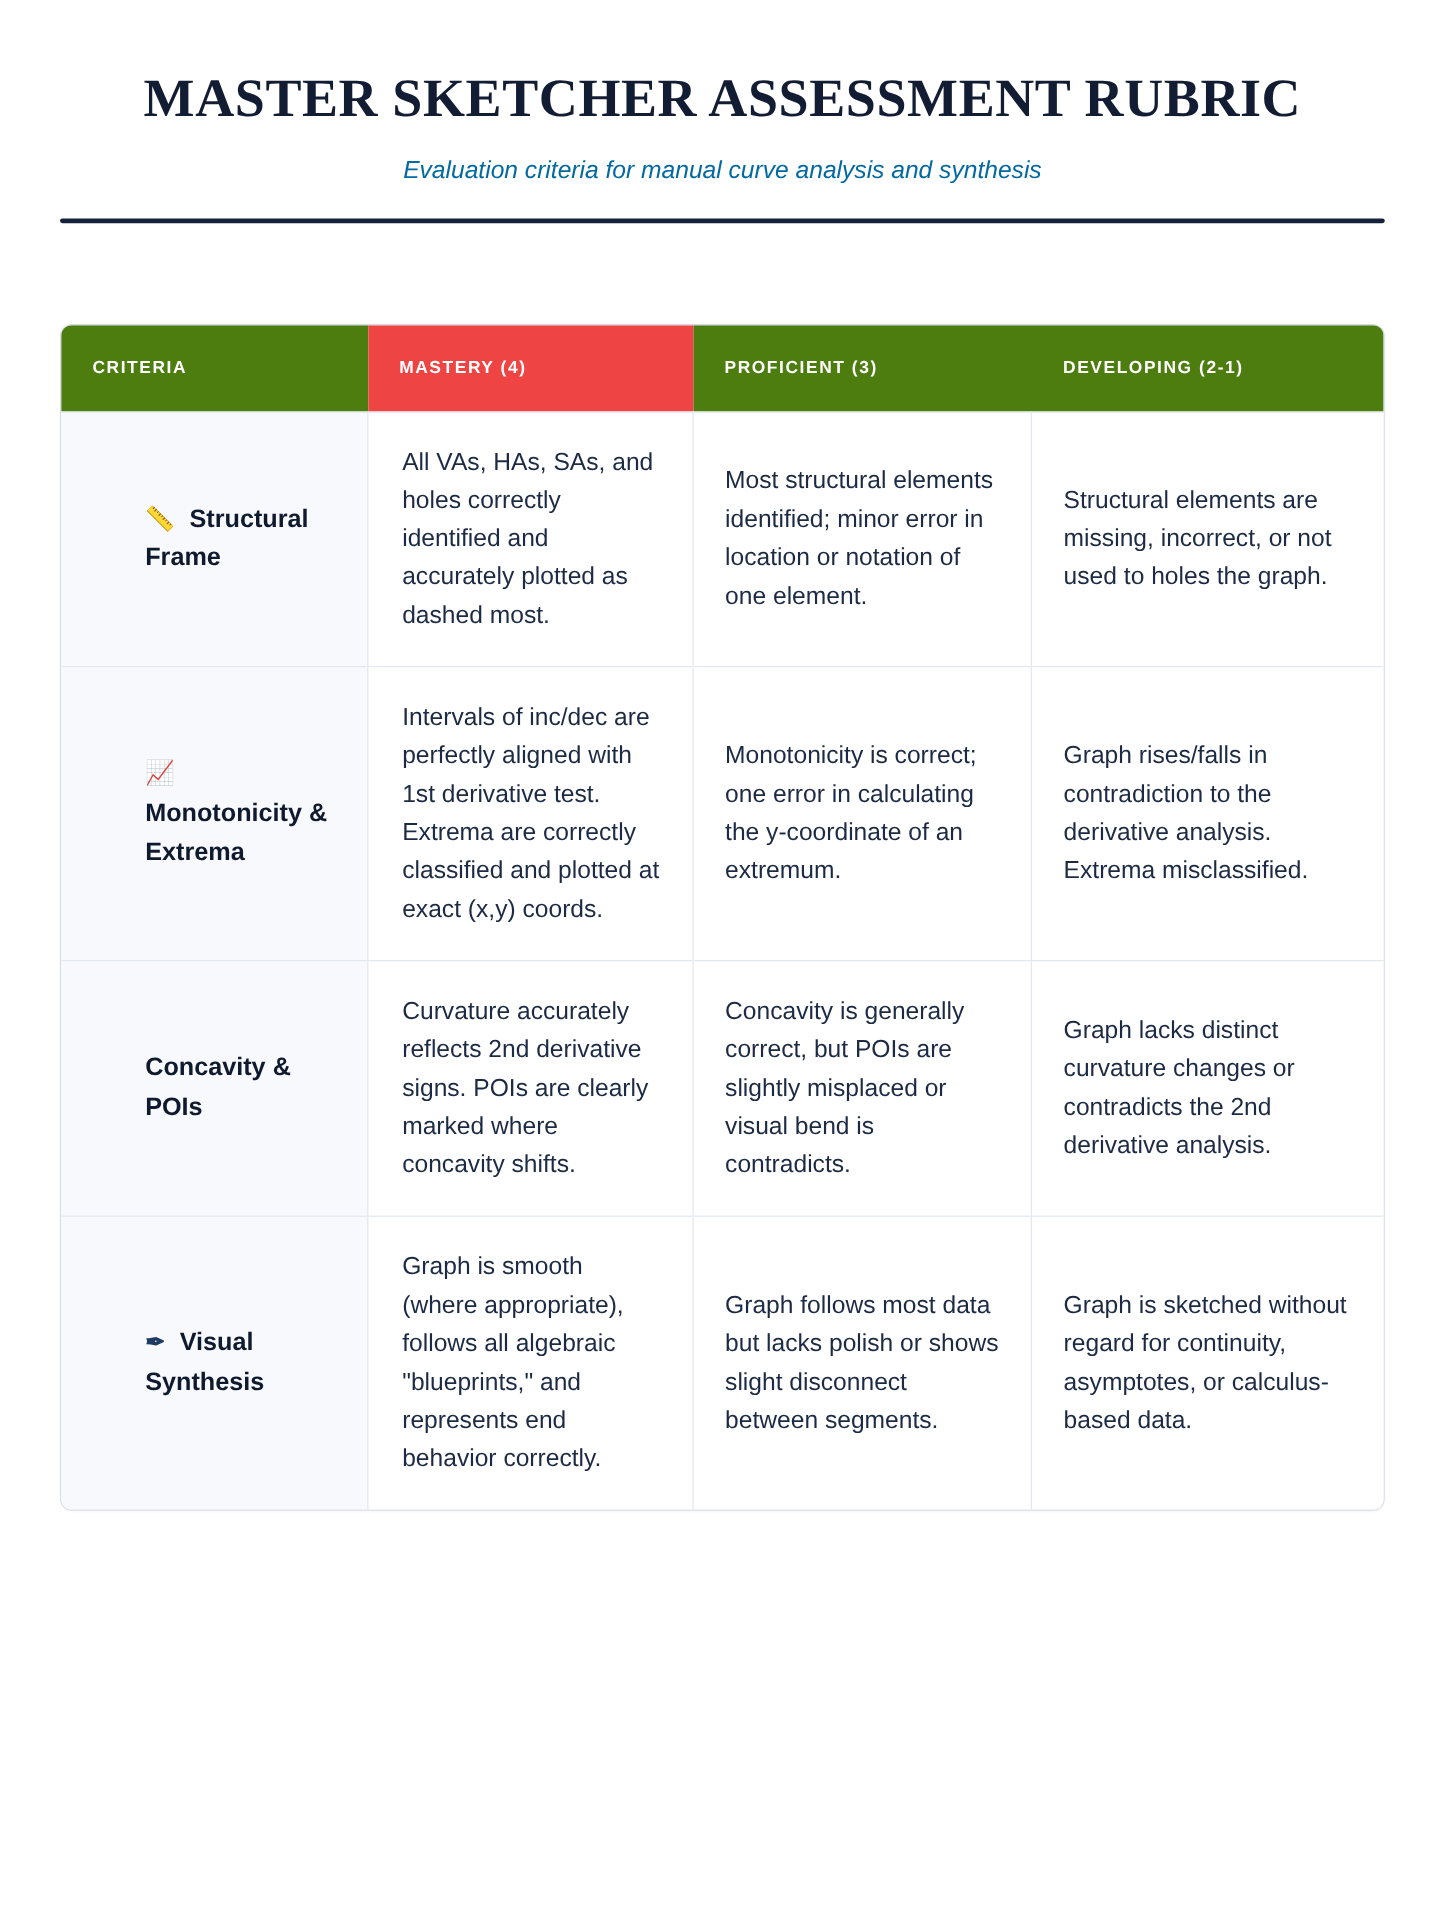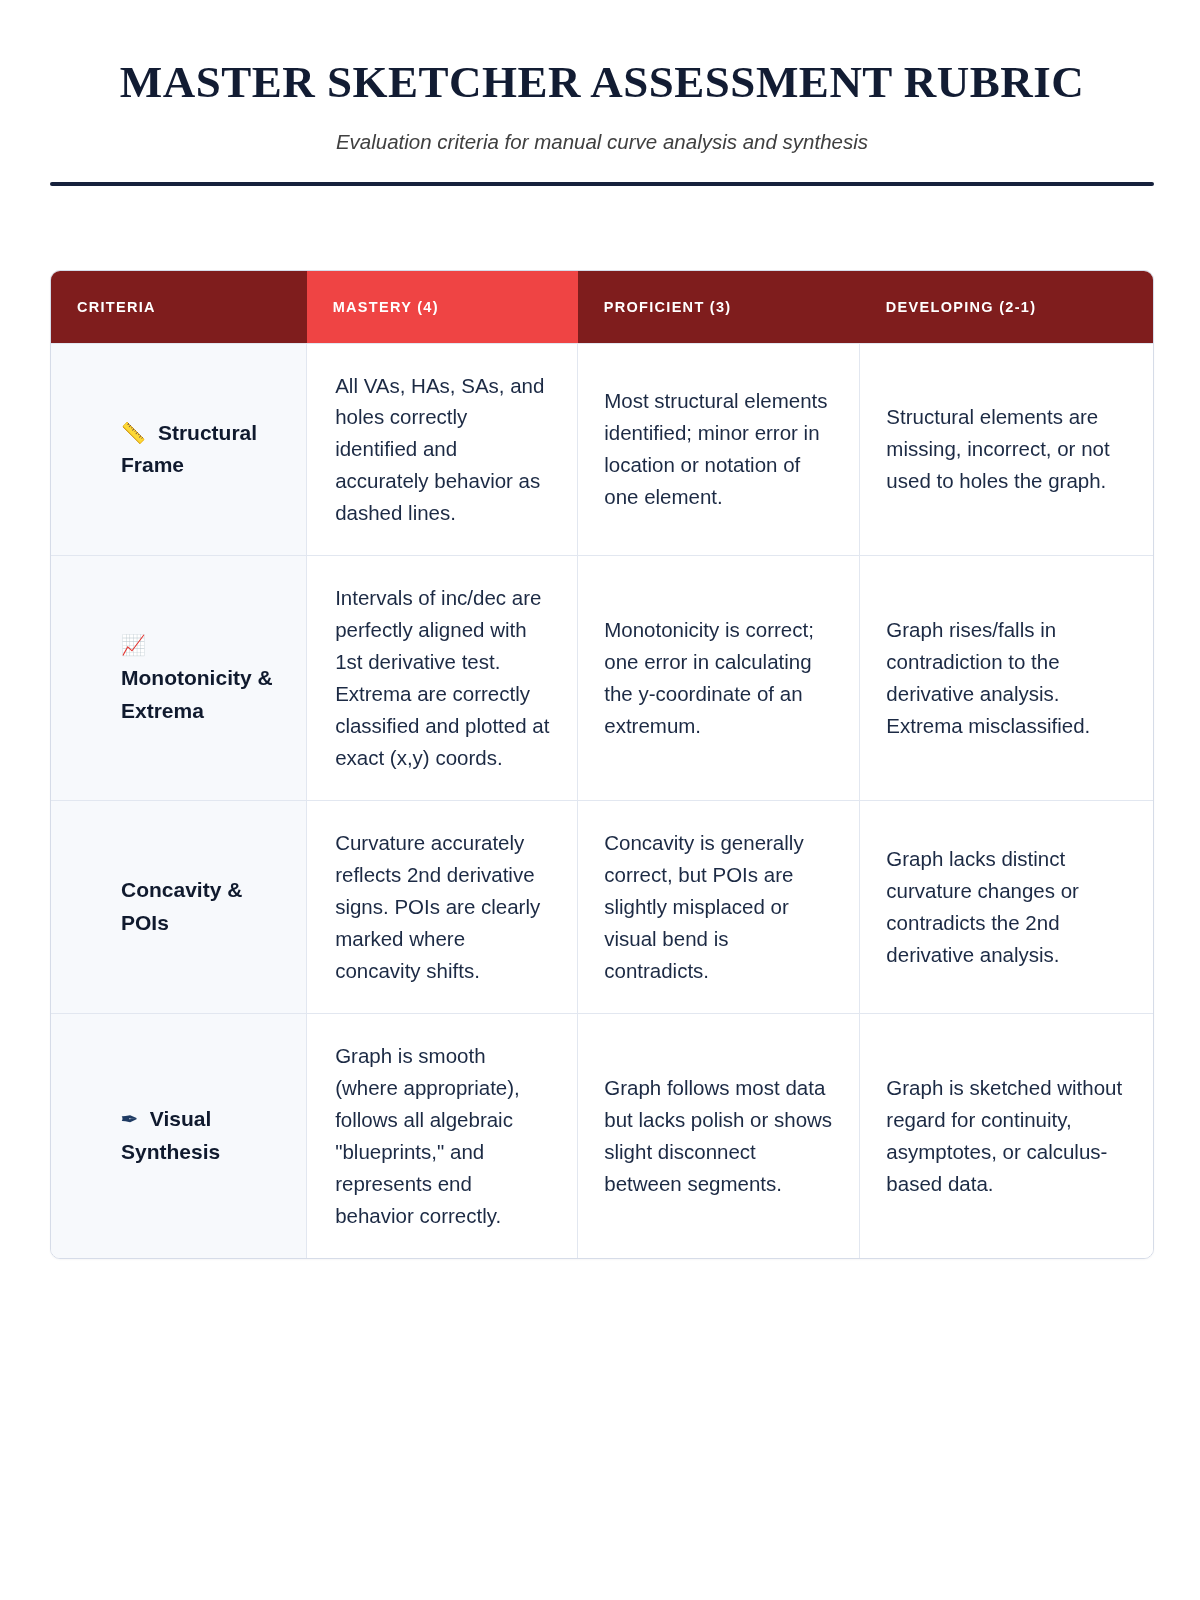--- a/index.html
+++ b/index.html
@@ -24,21 +24,21 @@
     font-size: 45px;
     letter-spacing: 0.5px;
     color: #121c33;
     margin: 10px 0 0 0;
     line-height: 1.1;
   }
   .subtitle {
     text-align: center;
     font-style: italic;
     font-size: 20.5px;
-    color: #404040;
+    color: #0369a1;
     margin: 22px 0 0 0;
     font-family: "Liberation Sans", sans-serif;
   }
   .rule {
     height: 4px;
     background: #16213c;
     border-radius: 2px;
     margin: 28px 0 0 0;
   }
   .table-wrap {
@@ -47,21 +47,21 @@
     border-radius: 10px;
     overflow: hidden;
     box-shadow: 0 1px 2px rgba(20,30,60,0.04);
   }
   table {
     width: 100%;
     border-collapse: collapse;
     table-layout: fixed;
   }
   thead th {
-    background: #7f1d1d;
+    background: #4d7c0f;
     color: #ffffff;
     text-align: left;
     font-size: 14.5px;
     letter-spacing: 1.3px;
     font-weight: bold;
     padding: 28px 26px;
     vertical-align: middle;
     text-transform: uppercase;
   }
   thead th.accent {
@@ -131,21 +131,21 @@
         </tr>
       </thead>
       <tbody>
 
         <tr>
           <td class="criteria">
             <span class="crit-inner">
               <span class="crit-icon icon-ruler">📏</span><span class="crit-label">Structural Frame</span>
             </span>
           </td>
-          <td class="mastery">All VAs, HAs, SAs, and holes correctly identified and accurately behavior as dashed lines.</td>
+          <td class="mastery">All VAs, HAs, SAs, and holes correctly identified and accurately plotted as dashed most.</td>
           <td>Most structural elements identified; minor error in location or notation of one element.</td>
           <td>Structural elements are missing, incorrect, or not used to holes the graph.</td>
         </tr>
 
         <tr>
           <td class="criteria">
             <span class="crit-inner">
               <span class="crit-icon icon-trend">📈</span><span class="crit-label">Monotonicity &amp; Extrema</span>
             </span>
           </td>

